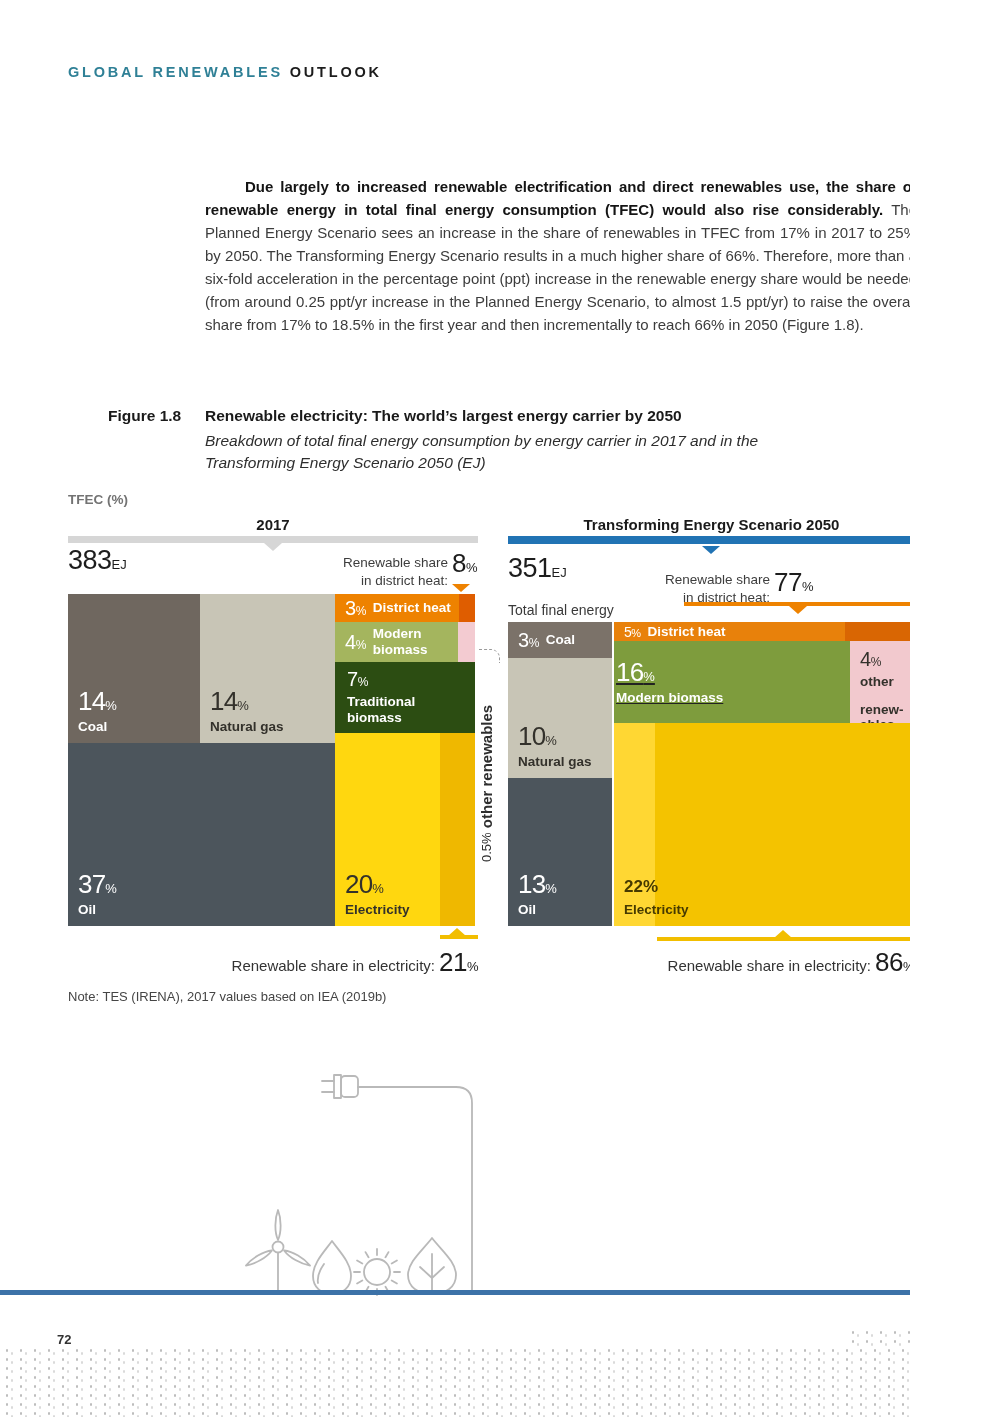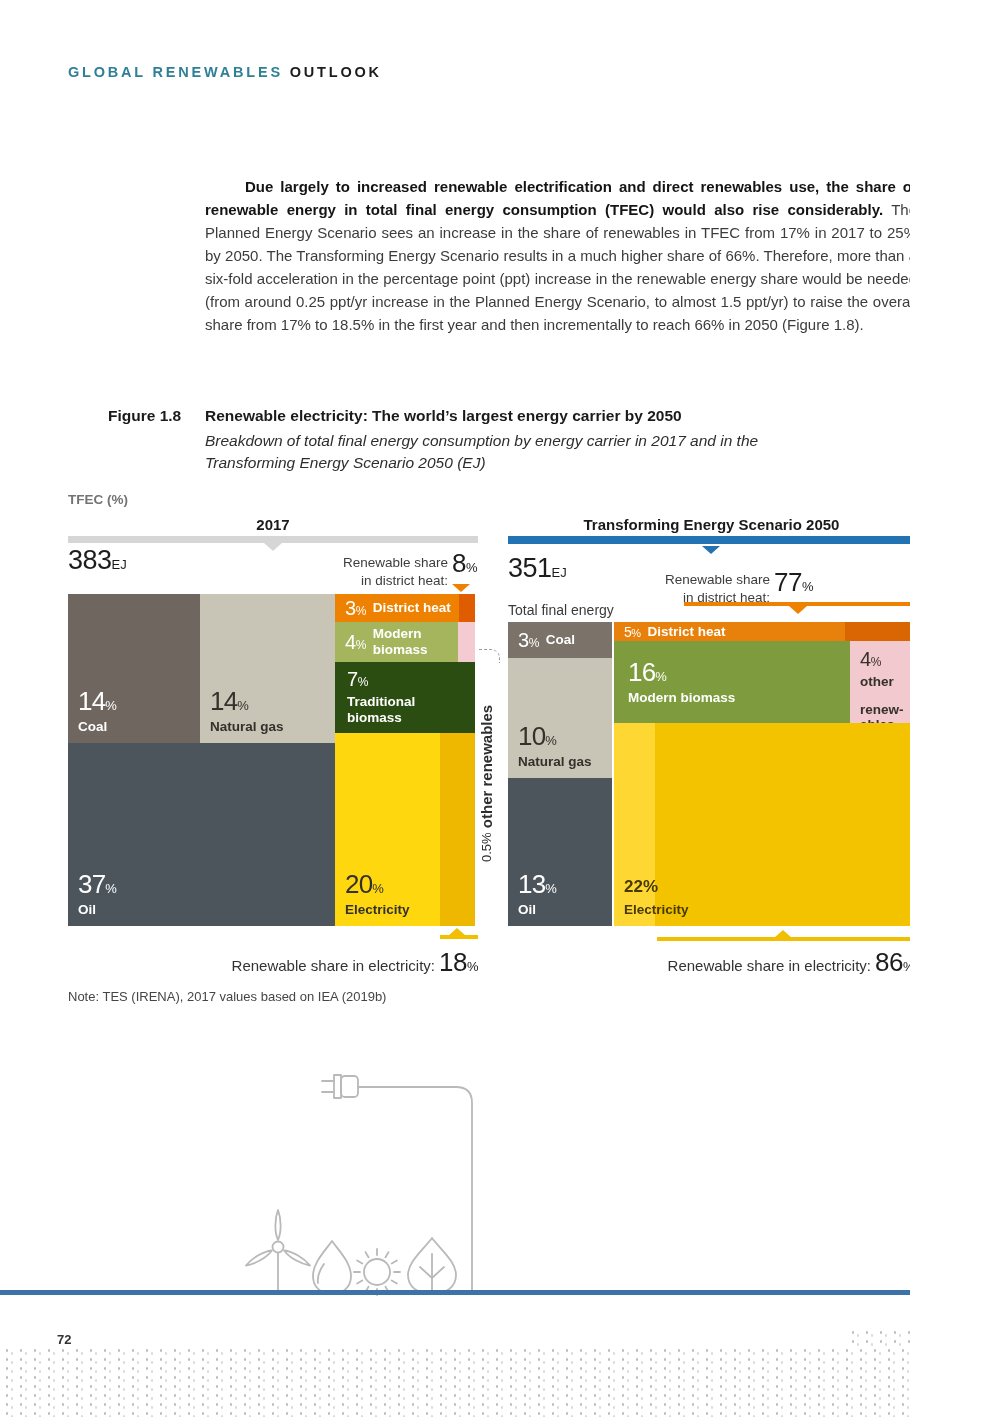--- a/index.html
+++ b/index.html
@@ -134,21 +134,21 @@
   </div>
 
   <div class="abs dash" style="left:479px;top:649px;width:20px;height:13px;"></div>
   <div class="abs vlab" style="left:478px;top:662px;height:200px;">
     <span class="sm">0.5%</span><span class="bg">&nbsp;</span><span class="bg">other renewables</span>
   </div>
 
   <div class="abs caret-up" style="left:448px;top:928px;"></div>
   <div class="abs" style="left:440px;top:935px;width:38px;height:4px;background:#f2be00;"></div>
   <div class="abs enote" style="left:178px;top:947px;width:300px;text-align:right;">
-    <span>Renewable share in electricity:</span><span class="bigv"><span>18</span><span class="pct">%</span></span>
+    <span>Renewable share in electricity:</span><span class="bigv"><span>21</span><span class="pct">%</span></span>
   </div>
 
   <div class="abs ctitle" style="left:508px;top:516px;width:407px;">Transforming Energy Scenario 2050</div>
   <div class="abs hbar" style="left:508px;top:536px;width:406px;height:8px;background:#2173b4;"></div>
   <div class="abs caret-down" style="left:702px;top:546px;border-top-color:#2173b4;"></div>
 
   <div class="abs total" style="left:508px;top:553px;">
     <span class="num">351</span><span class="unit">EJ</span>
   </div>
   <div class="abs caption" style="left:508px;top:585px;width:150px;">Total final energy consumption</div>
@@ -173,21 +173,21 @@
   </div>
   <div class="cell bl" style="left:508px;top:778px;width:104px;height:148px;background:#4c555c;">
     <div class="v wt"><span>13</span><span class="pct">%</span></div>
     <div class="lbl wt">Oil</div>
   </div>
   <div class="cell il" style="left:614px;top:622px;width:300px;height:19px;background:#e8810b;">
     <div class="sliver" style="right:0;width:69px;background:#d96603;"></div>
     <div class="v2 wt" style="font-size:14px;"><span>5</span><span class="pct" style="font-size:11px;">%</span></div>
     <div class="lbl wt" style="margin-top:0;">District heat</div>
   </div>
-  <div class="cell cl" style="left:614px;top:641px;width:236px;height:82px;background:#7e9c3d;padding-left:14px;">
+  <div class="cell cl" style="left:614px;top:641px;width:236px;height:82px;background:#7e9c3d;padding-left:2px;text-decoration:underline;">
     <div class="v wt"><span>16</span><span class="pct">%</span></div>
     <div class="lbl wt">Modern biomass</div>
   </div>
   <div class="cell" style="left:850px;top:641px;width:64px;height:82px;background:#f2c9ce;padding:8px 0 0 10px;">
     <div class="v2 dk"><span>4</span><span class="pct">%</span></div>
     <div class="lbl dk">other</div>
     <div class="lbl dk" style="margin-top:12px;">renew-</div>
     <div class="lbl dk" style="margin-top:0;">ables</div>
   </div>
   <div class="cell bl" style="left:614px;top:723px;width:300px;height:203px;background:#f4c300;">

